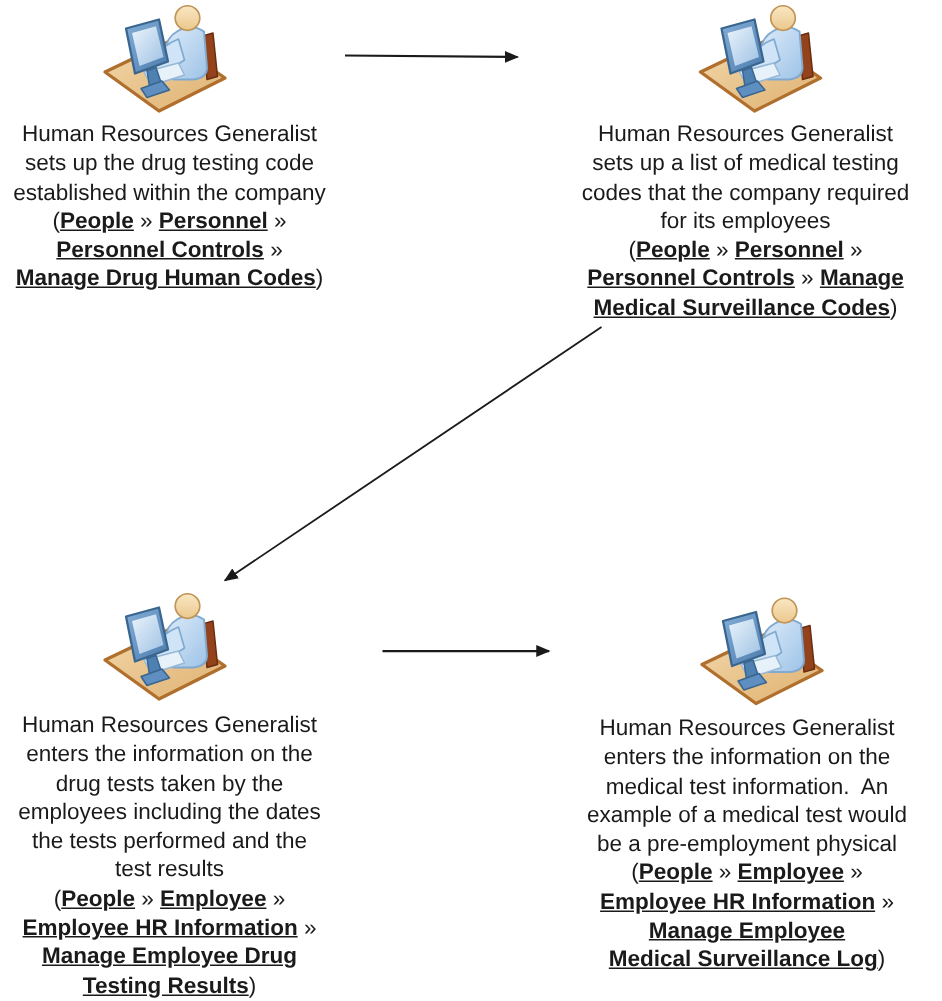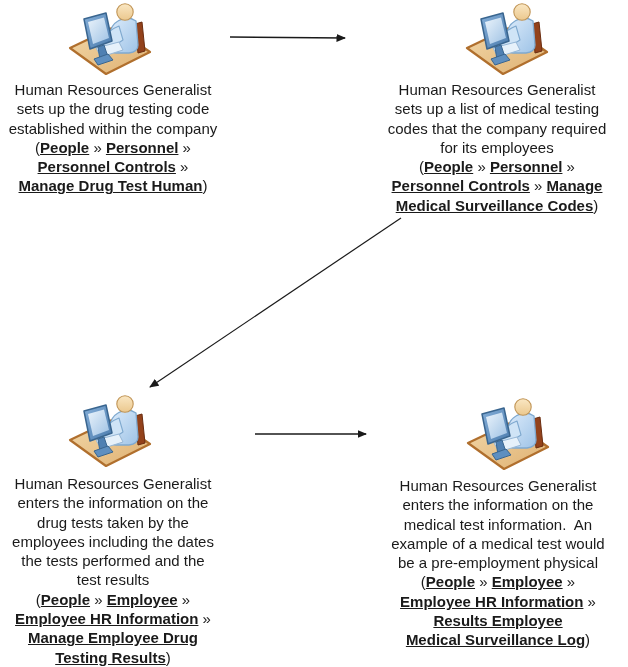--- a/index.html
+++ b/index.html
@@ -110,21 +110,21 @@
   <div class="icon-wrap" id="icon-1">
     <svg>
         <use href="#pc-icon"></use>
       </svg>
   </div>
   <div class="caption" id="caption-1"><span>Human Resources Generalist
 sets up the drug testing code
 established within the company
 (</span><b>People</b><span> » </span><b>Personnel</b><span> »
 </span><b>Personnel Controls</b><span> »
-</span><b>Manage Drug Test Human</b><span>)</span></div>
+</span><b>Manage Drug Human Codes</b><span>)</span></div>
 
   <div class="icon-wrap" id="icon-2">
     <svg>
         <use href="#pc-icon"></use>
       </svg>
   </div>
   <div class="caption" id="caption-2"><span>Human Resources Generalist
 sets up a list of medical testing
 codes that the company required
 for its employees
@@ -153,16 +153,16 @@
         <use href="#pc-icon"></use>
       </svg>
   </div>
   <div class="caption" id="caption-4"><span>Human Resources Generalist
 enters the information on the
 medical test information.  An
 example of a medical test would
 be a pre-employment physical
 (</span><b>People</b><span> » </span><b>Employee</b><span> »
 </span><b>Employee HR Information</b><span> »
-</span><b>Results Employee
+</span><b>Manage Employee
 Medical Surveillance Log</b><span>)</span></div>
 
 </div>
 
 </body></html>

